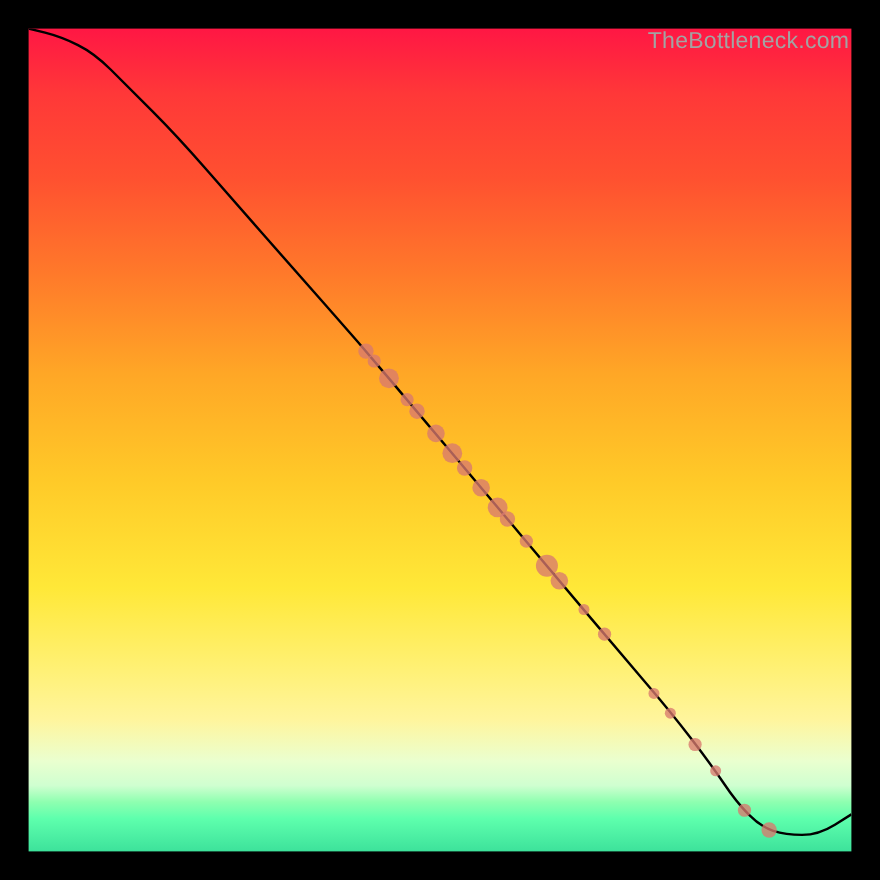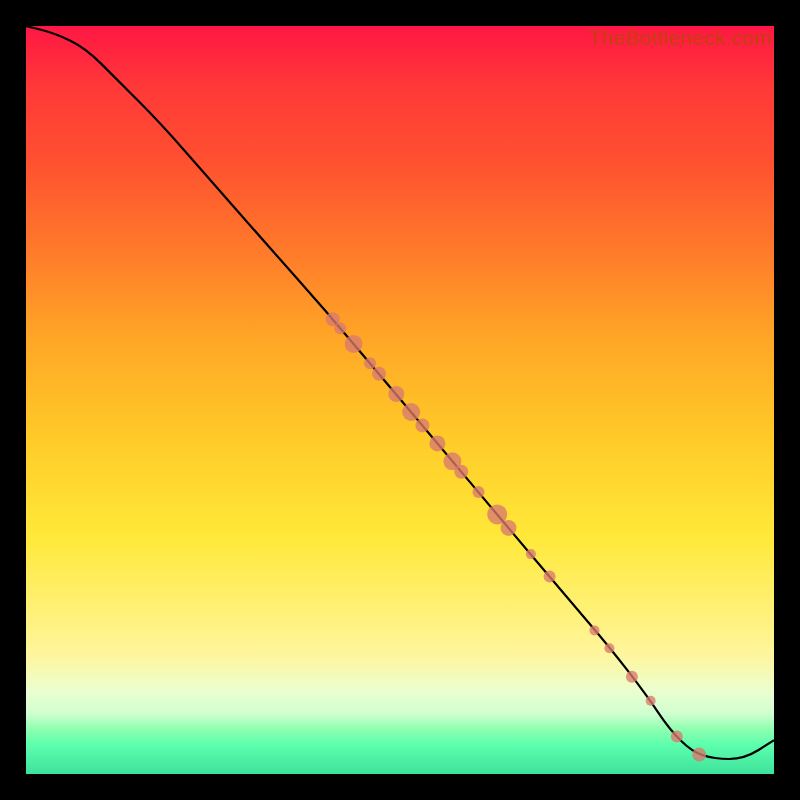--- a/index.html
+++ b/index.html
@@ -31,21 +31,21 @@
       #cfffd0 92%,
       #8effb0 94%,
       #5effad 96%,
       #3de29b 100%
     );
   }
   .watermark {
     position: absolute;
     top: 26px;
     right: 28px;
-    color: #c2410c;
+    color: #a3a3a3;
     font-size: 21px;
     font-weight: 400;
     letter-spacing: 0.2px;
     z-index: 10;
   }
   svg.curve {
     position: absolute;
     left: 26px;
     top: 26px;
     width: 748px;

